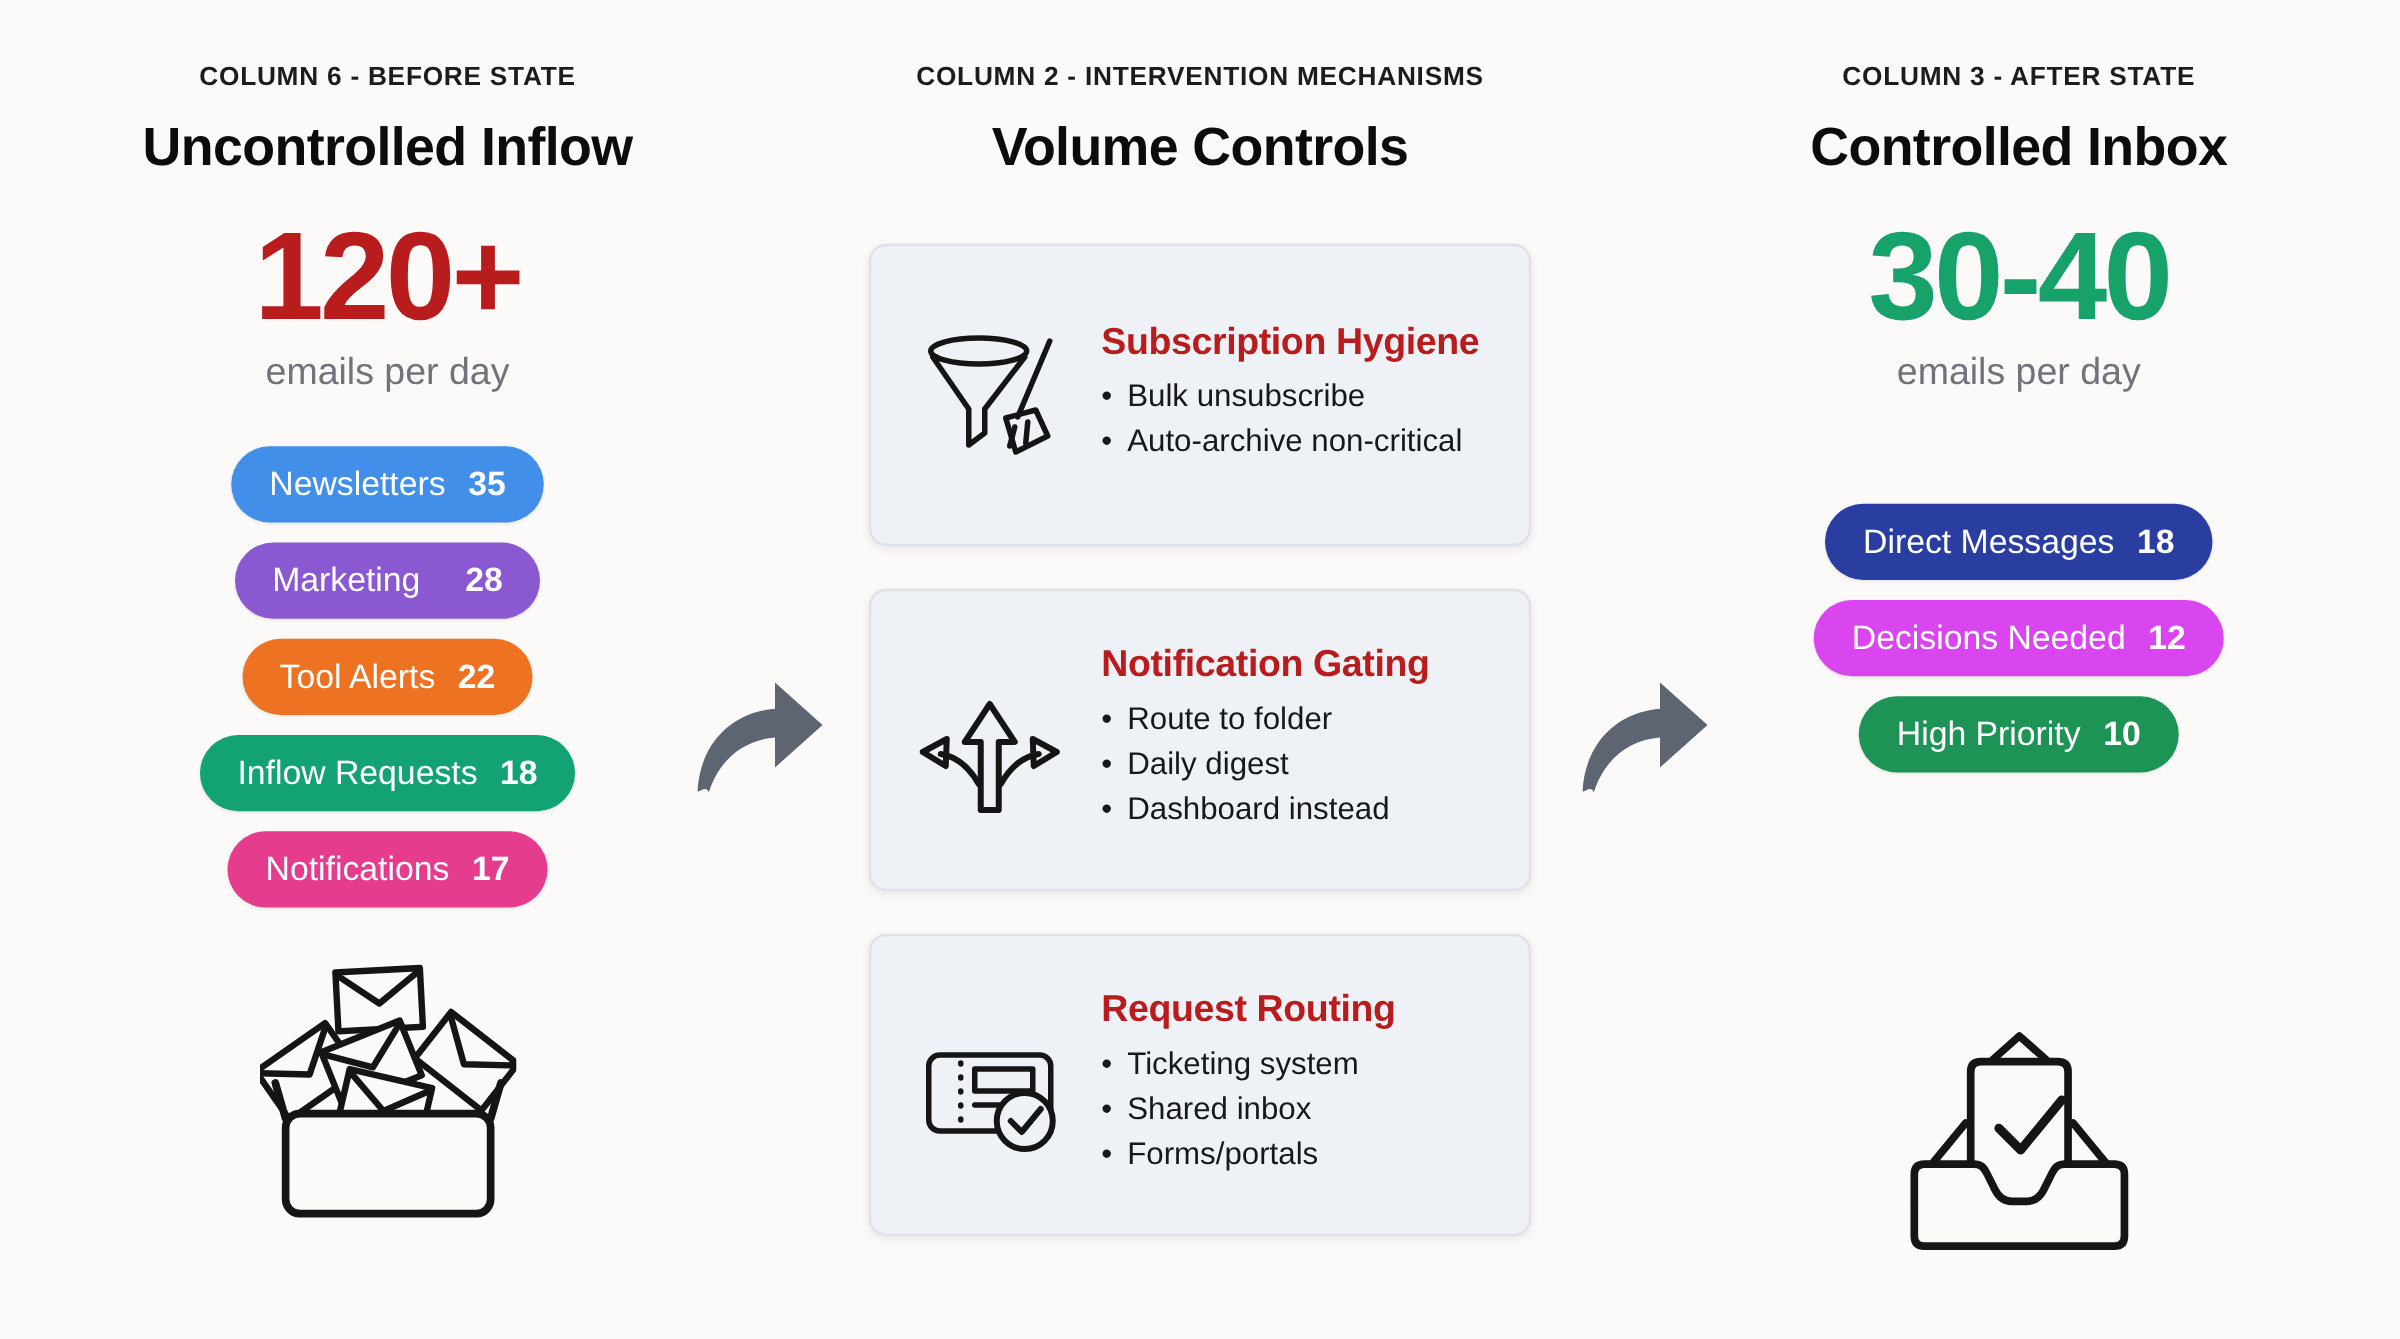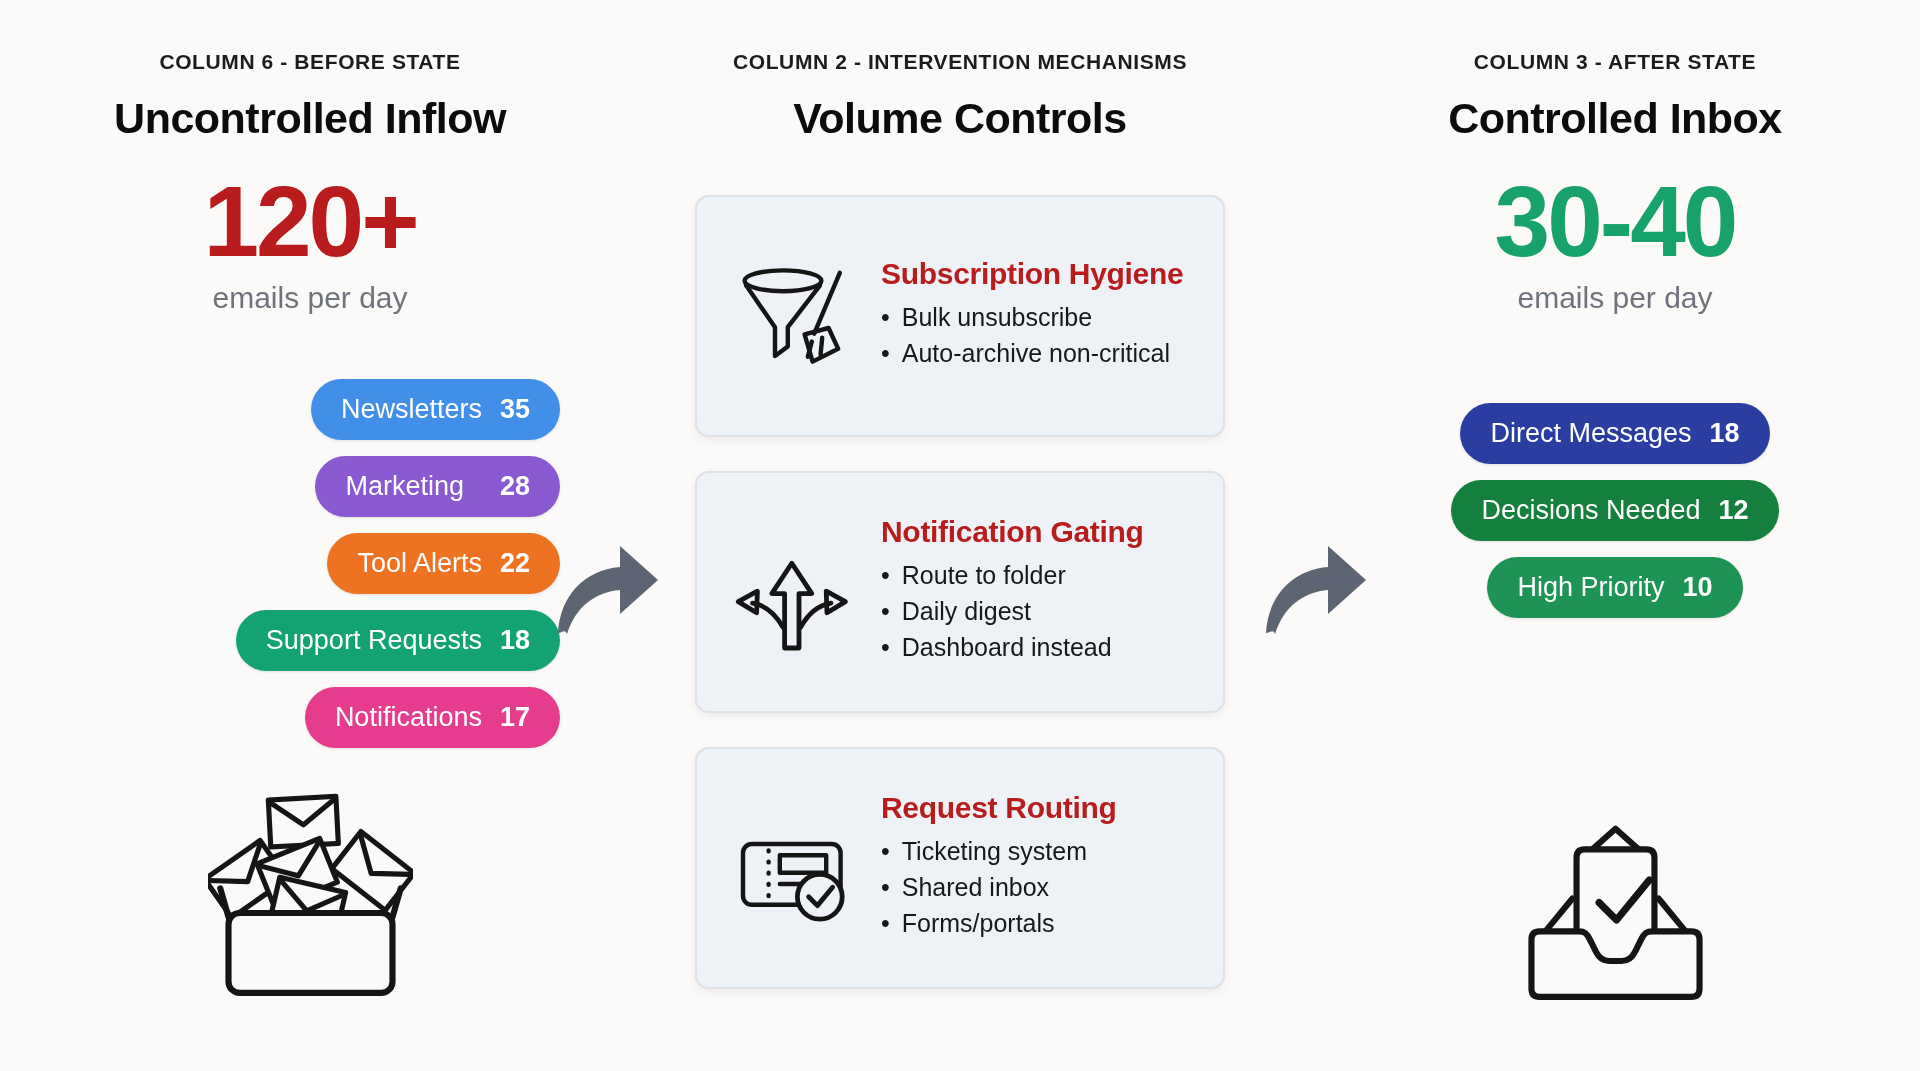--- a/index.html
+++ b/index.html
@@ -44,21 +44,21 @@
     font-size: 30px;
     color: #6e737c;
   }
 
   .pills {
     display: flex;
     flex-direction: column;
     align-items: center;
     gap: 16px;
   }
-  .col-1 .pills { margin-top: 64px; align-items: flex-end; }
+  .col-1 .pills { margin-top: 42px; }
   .col-3 .pills { margin-top: 88px; }
   .pill {
     display: inline-flex;
     align-items: baseline;
     gap: 18px;
     padding: 15px 30px;
     border-radius: 34px;
     color: #ffffff;
     font-size: 27px;
     box-shadow: 0 1px 3px rgba(0,0,0,0.10);
@@ -134,21 +134,21 @@
       </div>
       <div class="pill" style="background-color: rgb(138, 88, 208); gap: 36px;">
         <span class="pill-label">Marketing</span>
         <span class="pill-count">28</span>
       </div>
       <div class="pill" style="background-color: rgb(237, 114, 34);">
         <span class="pill-label">Tool Alerts</span>
         <span class="pill-count">22</span>
       </div>
       <div class="pill" style="background-color: rgb(18, 162, 116);">
-        <span class="pill-label">Support Requests</span>
+        <span class="pill-label">Inflow Requests</span>
         <span class="pill-count">18</span>
       </div>
       <div class="pill" style="background-color: rgb(230, 60, 141);">
         <span class="pill-label">Notifications</span>
         <span class="pill-count">17</span>
       </div>
     </div>
 
     <div class="icon-big">
       <svg width="205" height="205" viewBox="0 0 200 200">
@@ -259,21 +259,21 @@
     <div class="kicker">COLUMN 3 - AFTER STATE</div>
     <div class="col-title">Controlled Inbox</div>
     <div class="stat-value" style="color: rgb(23, 162, 108);">30-40</div>
     <div class="stat-caption">emails per day</div>
 
     <div class="pills">
       <div class="pill" style="background-color: rgb(42, 62, 162); text-align: right;">
         <span class="pill-label">Direct Messages</span>
         <span class="pill-count">18</span>
       </div>
-      <div class="pill" style="background-color: #15803d;">
+      <div class="pill" style="background-color: #d946ef;">
         <span class="pill-label">Decisions Needed</span>
         <span class="pill-count">12</span>
       </div>
       <div class="pill" style="background-color: rgb(29, 148, 86);">
         <span class="pill-label">High Priority</span>
         <span class="pill-count">10</span>
       </div>
     </div>
 
     <div class="icon-big">

